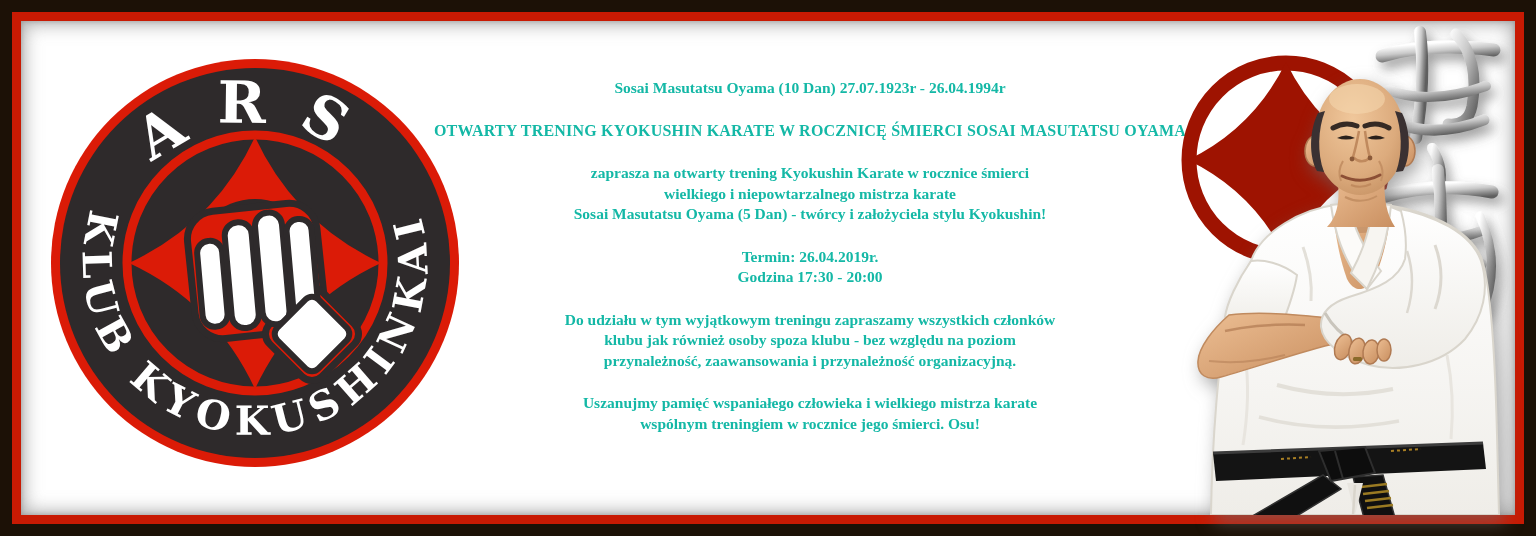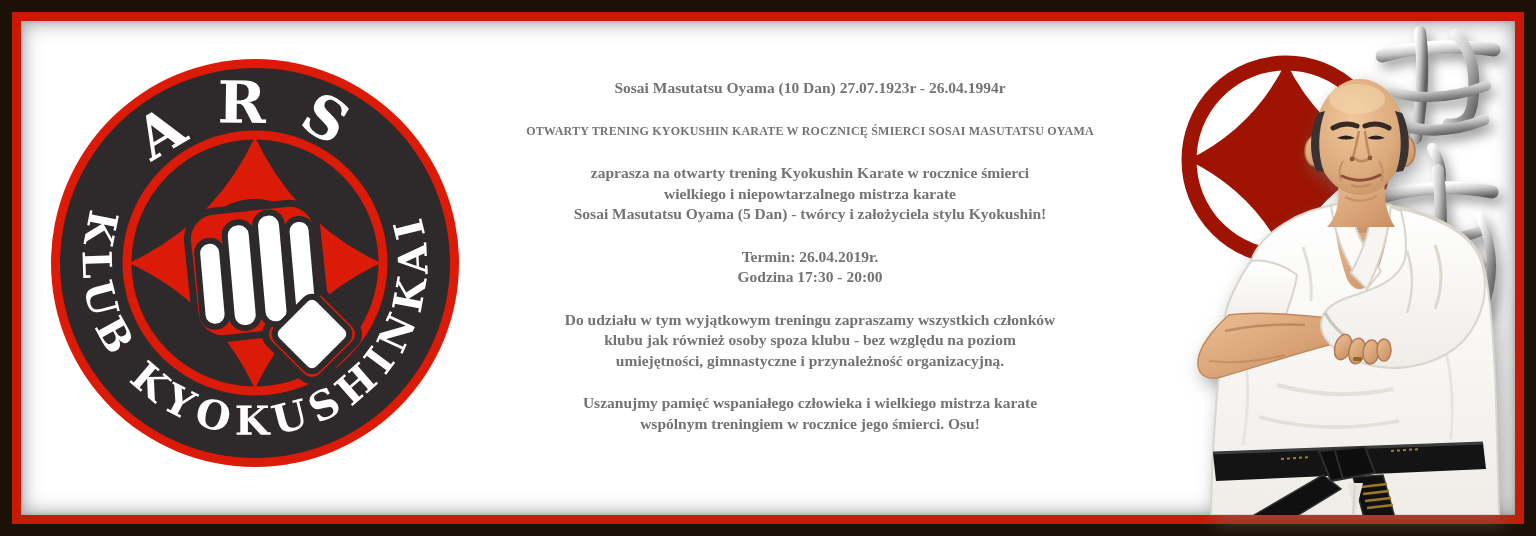--- a/index.html
+++ b/index.html
@@ -21,25 +21,25 @@
   .logo-svg{left:49px;top:57px;width:412px;height:412px;}
   .kanku-backdrop{left:1178px;top:52px;width:216px;height:216px;}
   .kanji-svg{left:1368px;top:20px;width:142px;height:325px;}
   .tail-svg{left:1372px;top:415px;width:40px;height:100px;}
   .figure-svg{
     left:1185px;top:55px;width:320px;height:460px;
     filter:drop-shadow(5px 7px 9px rgba(110,110,110,.6));
   }
   .text-col{
     position:absolute;left:430px;top:78px;width:760px;
-    text-align:center;color:#737373;
+    text-align:center;color:#14b8a6;
     font-weight:bold;font-size:15.5px;line-height:20.5px;
   }
   .grp{margin:0 0 22px 0;}
-  .headline{font-size:12px;letter-spacing:.2px;}
+  .headline{font-size:16px;letter-spacing:.2px;}
   .arc-text{fill:#ffffff;font-family:"DejaVu Serif",serif;font-weight:bold;}
 </style>
 </head>
 <body>
 
 <div class="frame-red"></div>
 <div class="canvas"></div>
 
 <svg class="logo-svg" viewBox="0 0 412 412">
   <circle cx="206" cy="206" r="204" fill="#db1b07"></circle>
@@ -78,21 +78,21 @@
     <div>wielkiego i niepowtarzalnego mistrza karate</div>
     <div>Sosai Masutatsu Oyama (5 Dan) - twórcy i założyciela stylu Kyokushin!</div>
   </div>
   <div class="grp">
     <div>Termin: 26.04.2019r.</div>
     <div>Godzina 17:30 - 20:00</div>
   </div>
   <div class="grp">
     <div>Do udziału w tym wyjątkowym treningu zapraszamy wszystkich członków</div>
     <div>klubu jak również osoby spoza klubu - bez względu na poziom</div>
-    <div>umiejętności, gimnastyczne i przynależność organizacyjną.</div>
+    <div>przynależność, zaawansowania i przynależność organizacyjną.</div>
   </div>
   <div class="grp">
     <div>Uszanujmy pamięć wspaniałego człowieka i wielkiego mistrza karate</div>
     <div>wspólnym treningiem w rocznice jego śmierci. Osu!</div>
   </div>
 </div>
 
 <svg class="kanku-backdrop" viewBox="0 0 216 216">
   <circle cx="108" cy="108" r="97" fill="none" stroke="#9e1301" stroke-width="15"></circle>
   <path d="M108,10 Q140,76 206,108 Q140,140 108,206 Q76,140 10,108 Q76,76 108,10 Z" fill="#9e1301"></path>

